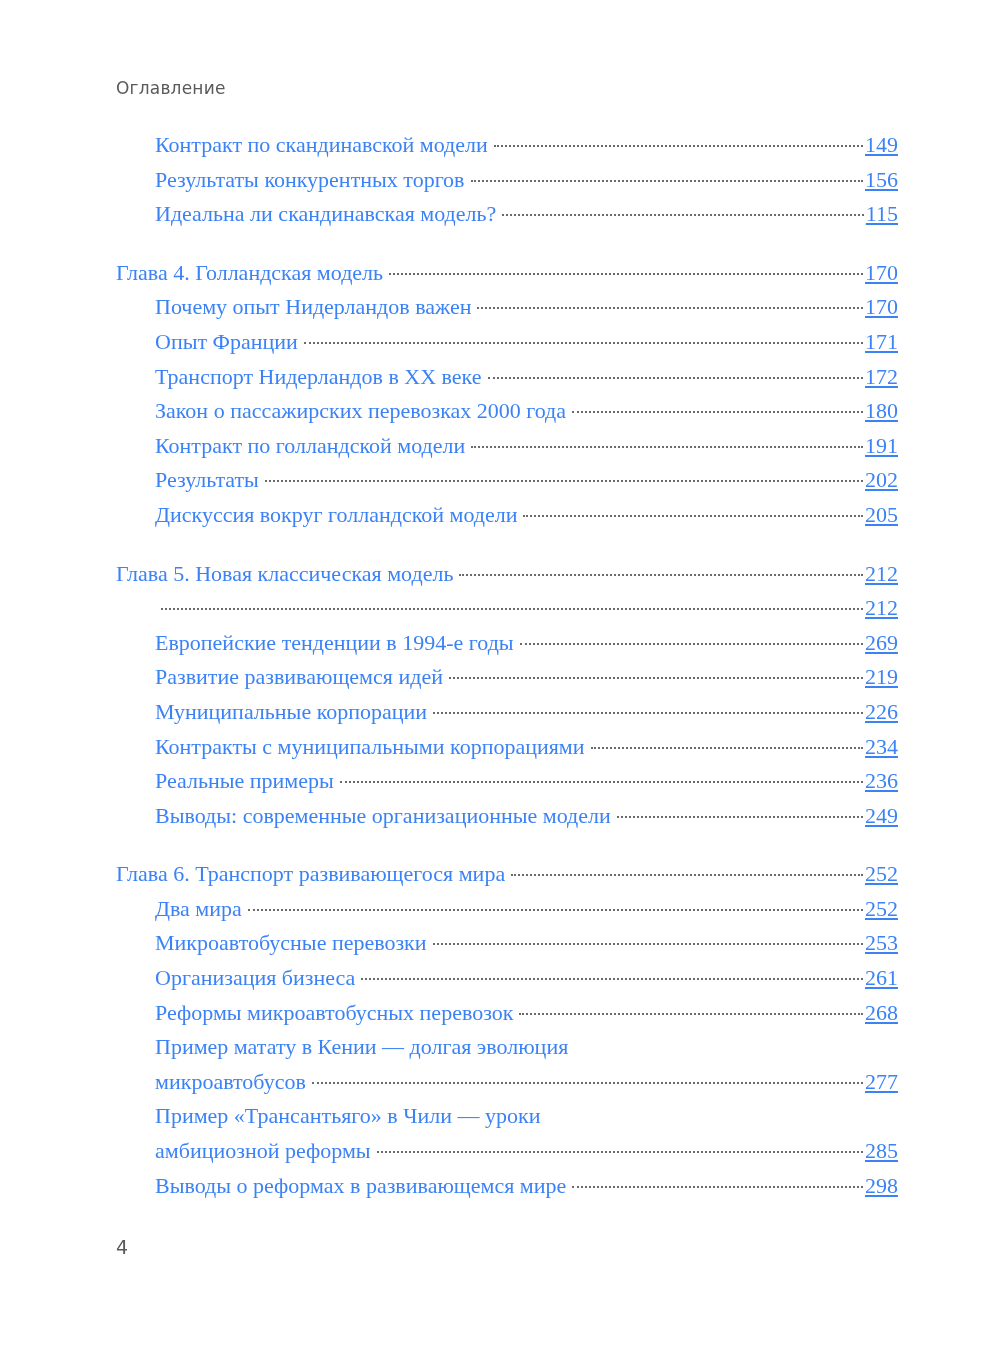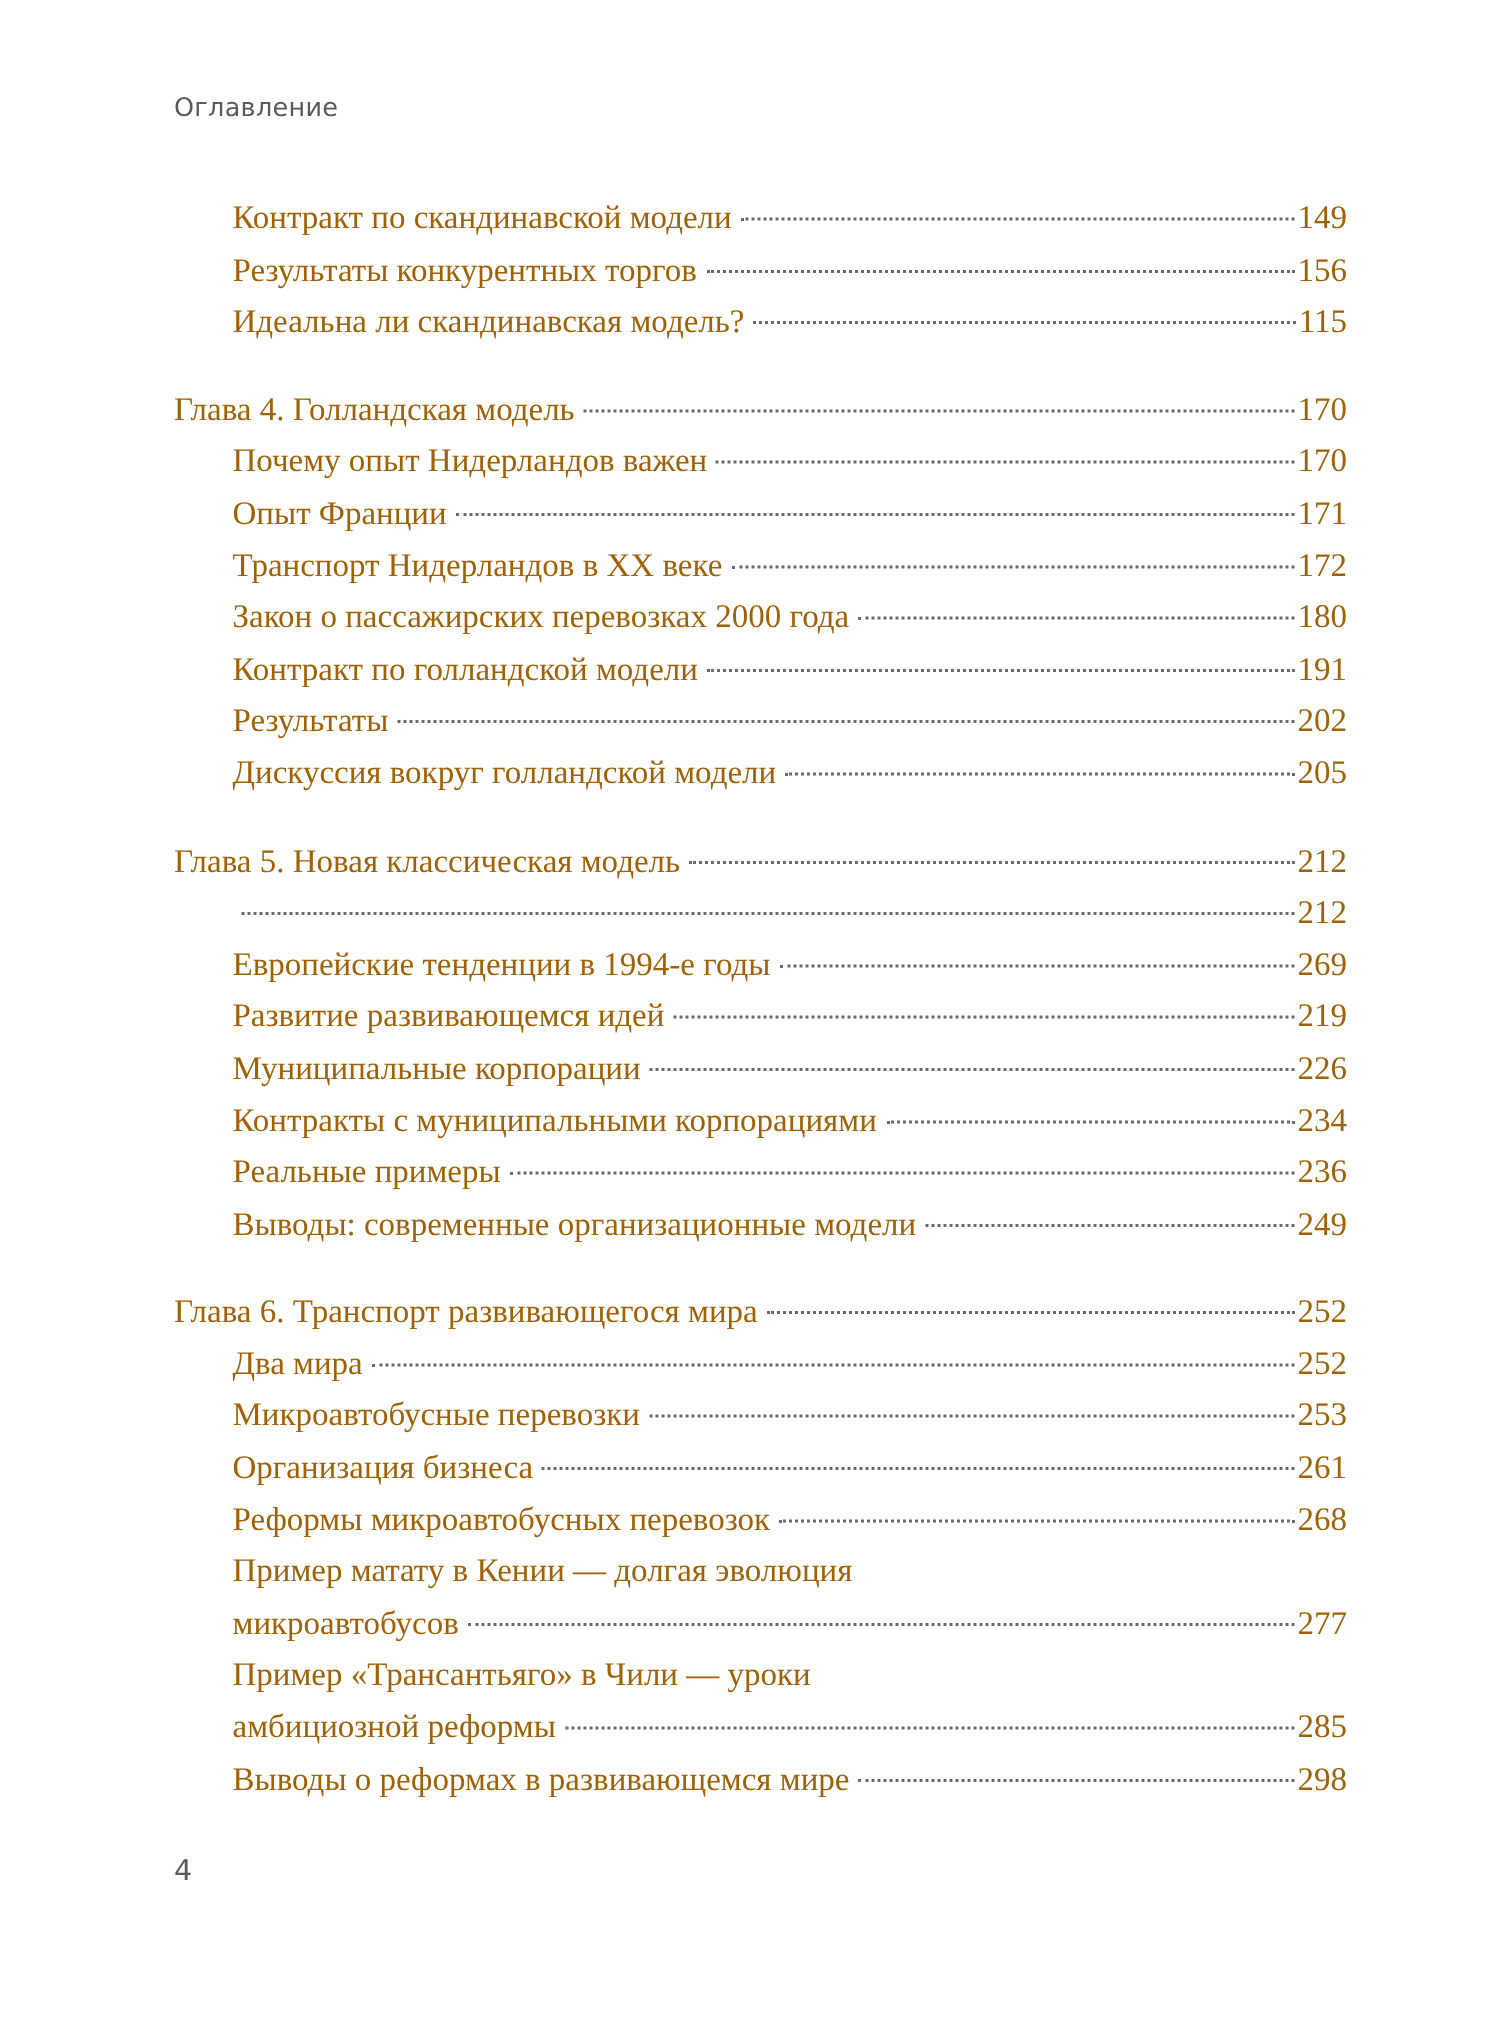--- a/index.html
+++ b/index.html
@@ -1,36 +1,36 @@
 <!DOCTYPE html>
 <html><head>
   <meta charset="utf-8">
   <style>
     html, body { margin: 0; padding: 0; background: #ffffff; }
     body { width: 1000px; height: 1346px; position: relative; overflow: hidden; color: #4a4a4a; }
     .running-head {
-      position: absolute; left: 116px; top: 62px;
+      position: absolute; left: 116px; top: 78px;
       font-family: "DejaVu Sans", sans-serif; font-size: 17px; color: #5a5a5a; letter-spacing: 0.2px;
     }
     .toc {
       position: absolute; left: 116px; top: 128px; width: 782px;
-      font-family: "Liberation Serif", serif; font-size: 22px; color: #a16207;
+      font-family: "Liberation Serif", serif; font-size: 22px; color: #3b82f6;
     }
     .section { margin-bottom: 24px; }
     .row {
       display: flex; align-items: baseline; height: 34.6px; line-height: 34.6px;
       white-space: nowrap;
     }
     .row.sub { padding-left: 39px; }
     .row .t { flex: 0 0 auto; }
     .row .dots {
       flex: 1 1 auto; overflow: hidden; margin: 0 2px 0 6px;
       border-bottom: 2px dotted #6a6a6a; height: 0; align-self: baseline; position: relative; top: -5px;
     }
-    .row .p { flex: 0 0 auto; }
+    .row .p { flex: 0 0 auto; text-decoration: underline; }
     .entry-multi .first { height: 34.6px; line-height: 34.6px; padding-left: 39px; white-space: nowrap; }
     .page-num {
       position: absolute; left: 116px; top: 1236px;
       font-family: "DejaVu Sans", sans-serif; font-size: 19px; color: #5a5a5a;
     }
   </style>
 </head>
 <body>
 
 <div class="running-head">Оглавление</div>

